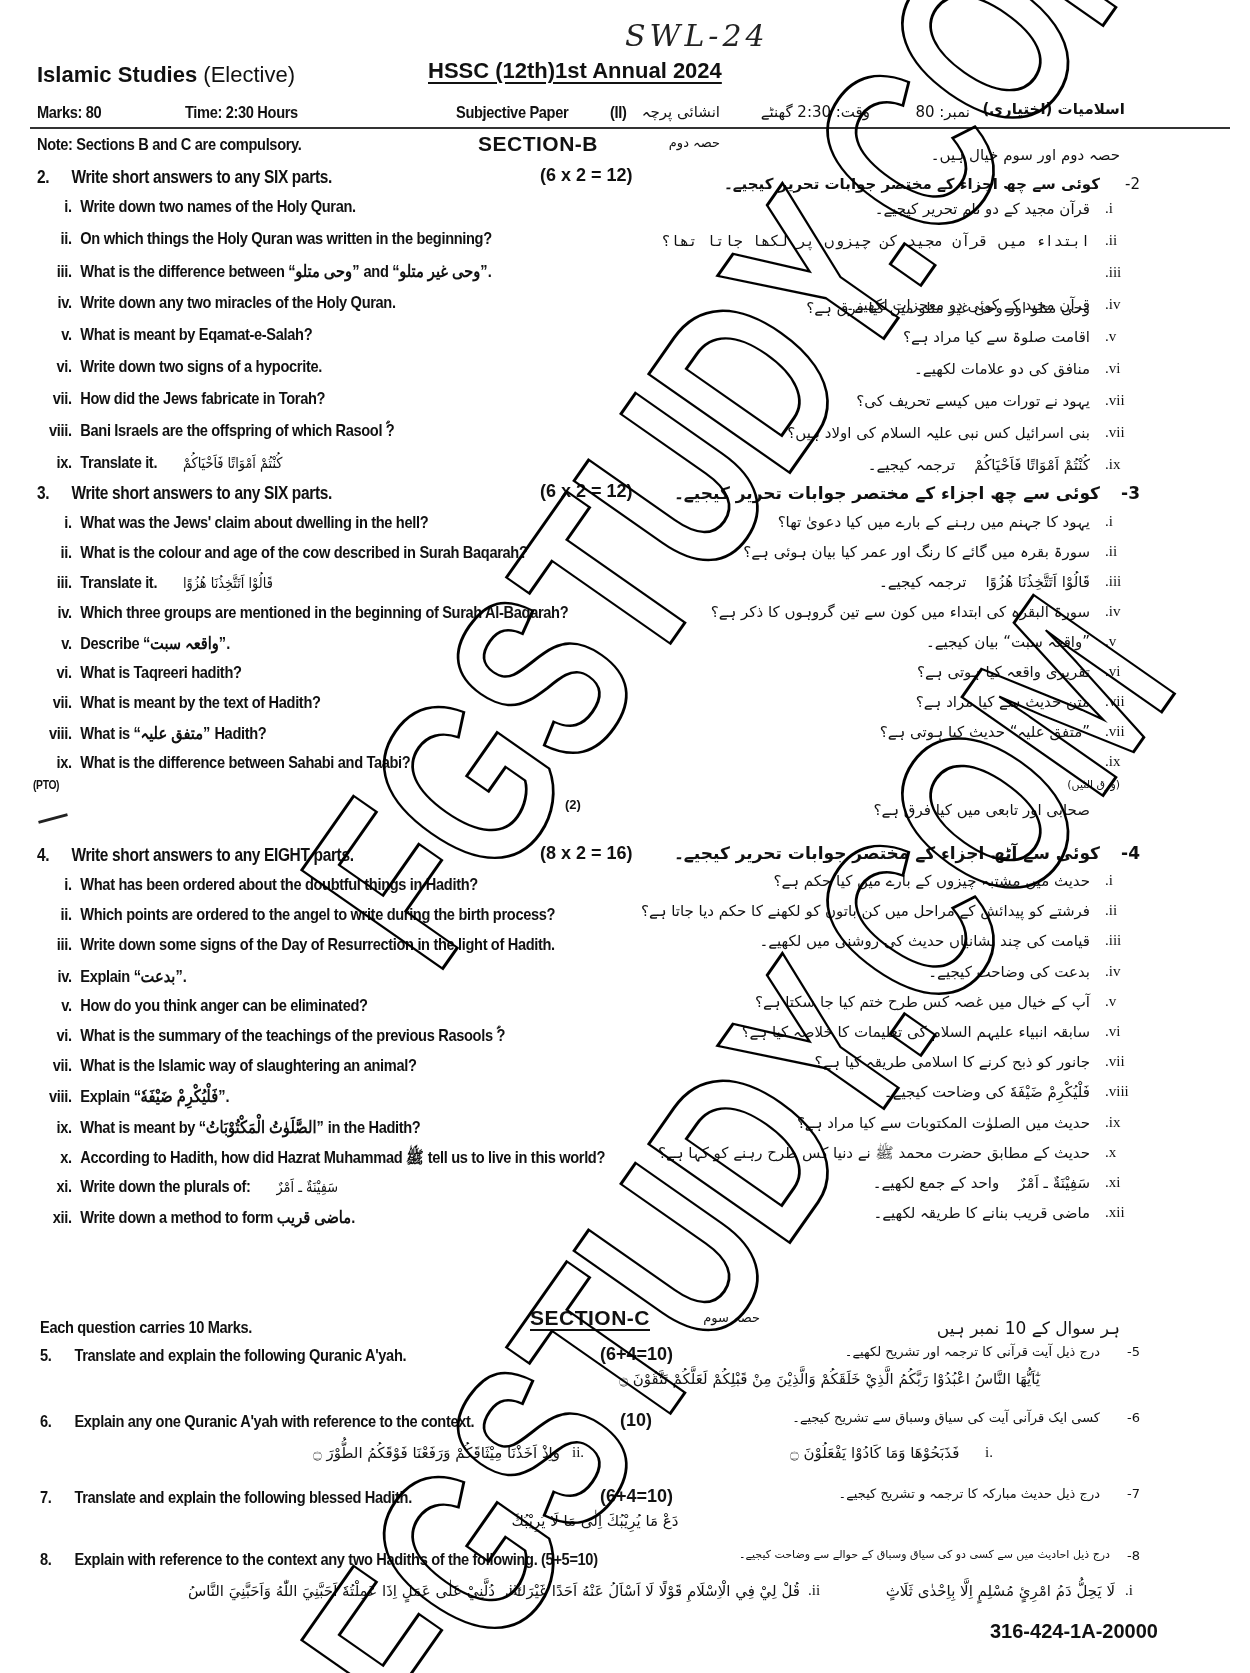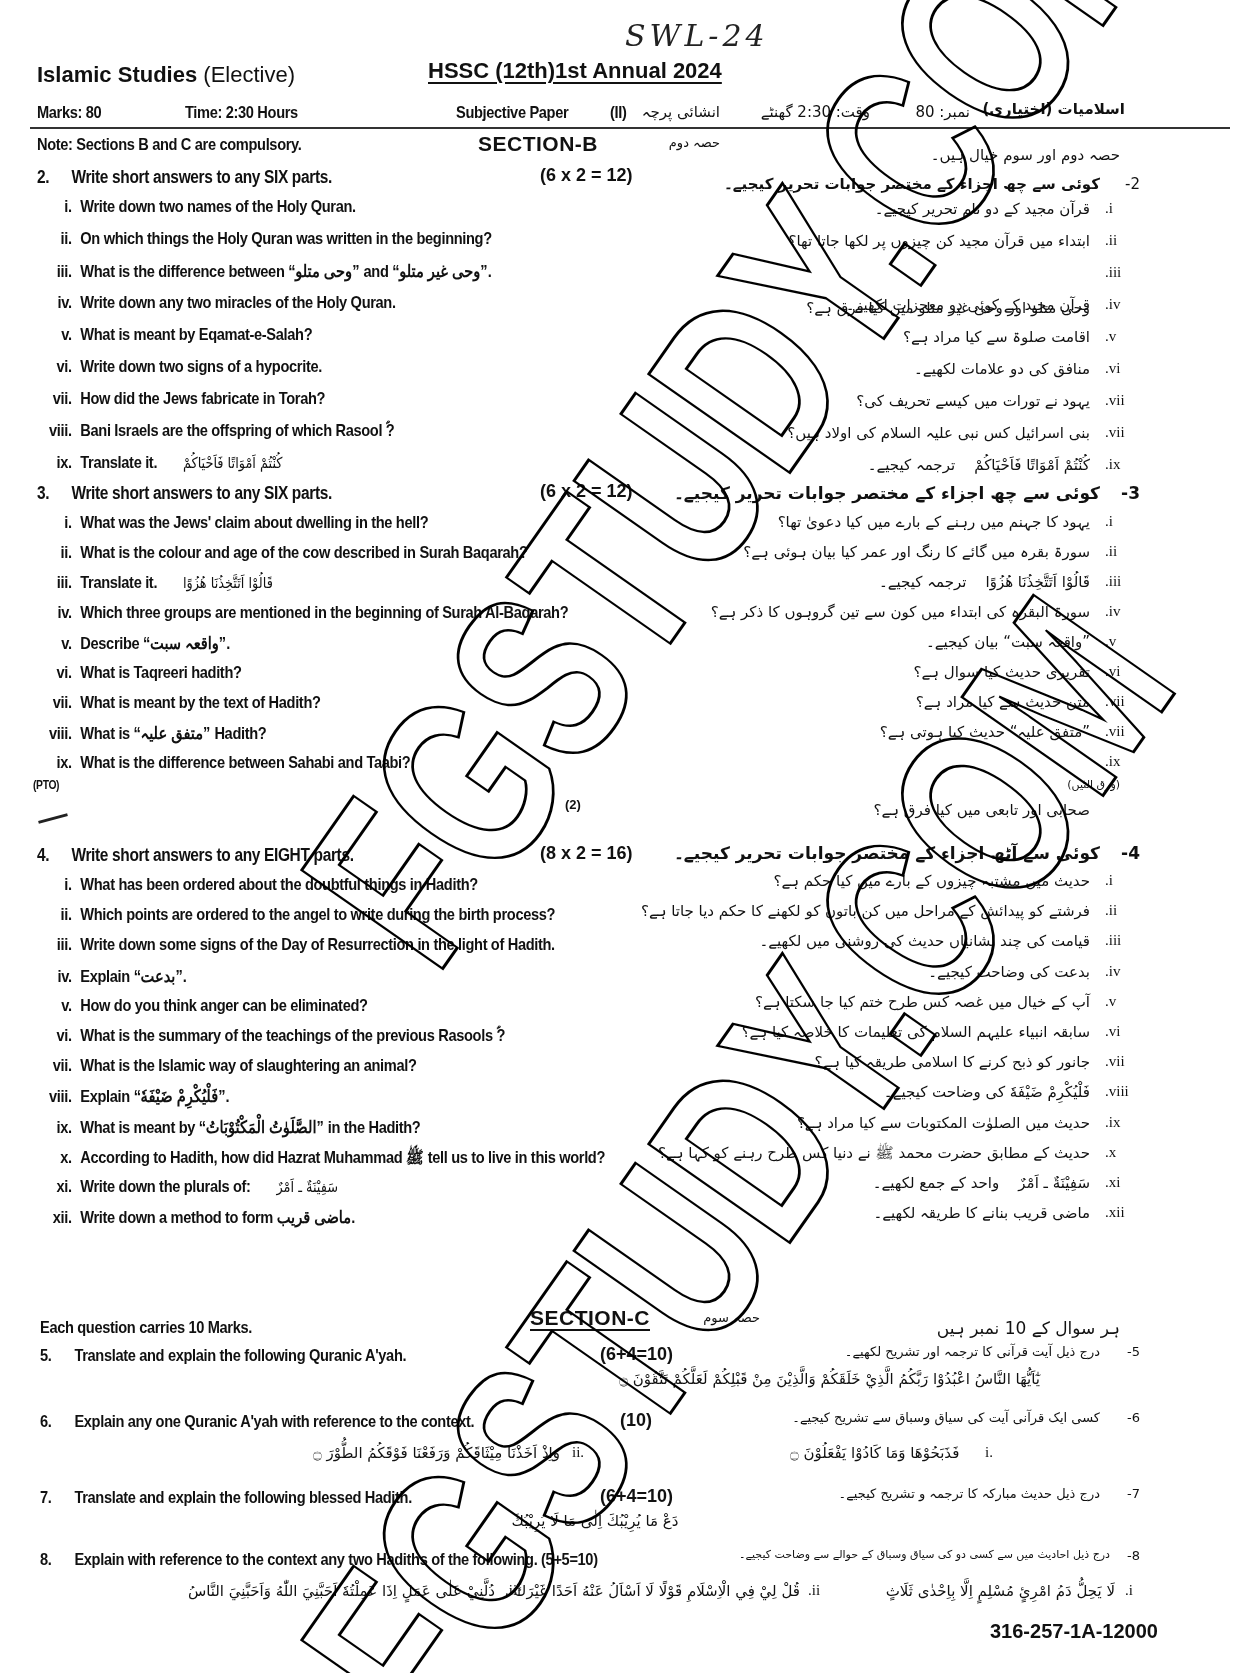--- a/index.html
+++ b/index.html
@@ -53,21 +53,21 @@
 </div>
 <div class="abs marks" style="left:540px; top:165px;">(6 x 2 = 12)</div>
 <div class="abs ur" style="left:820px; top:175px; width:280px; font-weight:bold;">کوئی سے چھ اجزاء کے مختصر جوابات تحریر کیجیے۔</div>
 <div class="abs ur" style="left:1110px; top:175px; width:30px;">-2</div>
 
 <div id="q2-parts">
     <div class="abs en" style="left: 27px; top: 197px;"><span class="rnum">i.</span><span>Write down two names of the Holy Quran.</span></div>
     <div class="abs ur" style="left: 700px; width: 390px; top: 200px;"><span>قرآن مجید کے دو نام تحریر کیجیے۔</span></div>
     <div class="abs" style="left: 1105px; top: 200px; font-family: &quot;Liberation Serif&quot;, serif; font-size: 15px;">.i</div>
     <div class="abs en" style="left: 27px; top: 229px;"><span class="rnum">ii.</span><span>On which things the Holy Quran was written in the beginning?</span></div>
-    <div class="abs ur" style="left: 700px; width: 390px; top: 232px;"><span>ابتداء میں قرآن مجید کن چیزوں پر لکھا جاتا تھا؟</span></div>
+    <div class="abs ur" style="left: 700px; width: 390px; top: 232px; font-family: Liberation Mono, monospace;"><span>ابتداء میں قرآن مجید کن چیزوں پر لکھا جاتا تھا؟</span></div>
     <div class="abs" style="left: 1105px; top: 232px; font-family: &quot;Liberation Serif&quot;, serif; font-size: 15px;">.ii</div>
     <div class="abs en" style="left: 27px; top: 261px;"><span class="rnum">iii.</span><span>What is the difference between “وحی متلو” and “وحی غیر متلو”.</span></div>
     <div class="abs ur" style="left: 700px; width: 390px; top: 264px; margin-top: 35px;"><span>وحی متلو اور وحی غیر متلو میں کیا فرق ہے؟</span></div>
     <div class="abs" style="left: 1105px; top: 264px; font-family: &quot;Liberation Serif&quot;, serif; font-size: 15px;">.iii</div>
     <div class="abs en" style="left: 27px; top: 293px;"><span class="rnum">iv.</span><span>Write down any two miracles of the Holy Quran.</span></div>
     <div class="abs ur" style="left: 700px; width: 390px; top: 296px;"><span>قرآن مجید کے کوئی دو معجزات لکھیے۔</span></div>
     <div class="abs" style="left: 1105px; top: 296px; font-family: &quot;Liberation Serif&quot;, serif; font-size: 15px;">.iv</div>
     <div class="abs en" style="left: 27px; top: 325px;"><span class="rnum">v.</span><span>What is meant by Eqamat-e-Salah?</span></div>
     <div class="abs ur" style="left: 700px; width: 390px; top: 328px;"><span>اقامت صلوۃ سے کیا مراد ہے؟</span></div>
     <div class="abs" style="left: 1105px; top: 328px; font-family: &quot;Liberation Serif&quot;, serif; font-size: 15px;">.v</div>
@@ -102,21 +102,21 @@
     <div class="abs en" style="left: 27px; top: 573px;"><span class="rnum">iii.</span><span>Translate it.</span><span class="arabic" style="margin-left:30px;font-weight:normal;">قَالُوْا اَتَتَّخِذُنَا هُزُوًا</span></div>
     <div class="abs ur" style="left: 700px; width: 390px; top: 573px;"><span class="arabic">قَالُوْا اَتَتَّخِذُنَا هُزُوًا</span>&nbsp;&nbsp;&nbsp;&nbsp;<span>ترجمہ کیجیے۔</span></div>
     <div class="abs" style="left: 1105px; top: 573px; font-family: &quot;Liberation Serif&quot;, serif; font-size: 15px;">.iii</div>
     <div class="abs en" style="left: 27px; top: 603px;"><span class="rnum">iv.</span><span>Which three groups are mentioned in the beginning of Surah Al-Baqarah?</span></div>
     <div class="abs ur" style="left: 700px; width: 390px; top: 603px;"><span>سورۃ البقرہ کی ابتداء میں کون سے تین گروہوں کا ذکر ہے؟</span></div>
     <div class="abs" style="left: 1105px; top: 603px; font-family: &quot;Liberation Serif&quot;, serif; font-size: 15px;">.iv</div>
     <div class="abs en" style="left: 27px; top: 633px;"><span class="rnum">v.</span><span>Describe “واقعہ سبت”.</span></div>
     <div class="abs ur" style="left: 700px; width: 390px; top: 633px;"><span>”واقعہ سبت“ بیان کیجیے۔</span></div>
     <div class="abs" style="left: 1105px; top: 633px; font-family: &quot;Liberation Serif&quot;, serif; font-size: 15px;">.v</div>
     <div class="abs en" style="left: 27px; top: 663px;"><span class="rnum">vi.</span><span>What is Taqreeri hadith?</span></div>
-    <div class="abs ur" style="left: 700px; width: 390px; top: 663px;"><span>تقریری حدیث کیا سوال ہے؟</span></div>
+    <div class="abs ur" style="left: 700px; width: 390px; top: 663px;"><span>تقریری واقعہ کیا ہوتی ہے؟</span></div>
     <div class="abs" style="left: 1105px; top: 663px; font-family: &quot;Liberation Serif&quot;, serif; font-size: 15px;">.vi</div>
     <div class="abs en" style="left: 27px; top: 693px;"><span class="rnum">vii.</span><span>What is meant by the text of Hadith?</span></div>
     <div class="abs ur" style="left: 700px; width: 390px; top: 693px;"><span>متن حدیث سے کیا مراد ہے؟</span></div>
     <div class="abs" style="left: 1105px; top: 693px; font-family: &quot;Liberation Serif&quot;, serif; font-size: 15px;">.vii</div>
     <div class="abs en" style="left: 27px; top: 723px;"><span class="rnum">viii.</span><span>What is “متفق علیہ” Hadith?</span></div>
     <div class="abs ur" style="left: 700px; width: 390px; top: 723px;"><span>”متفق علیہ“ حدیث کیا ہوتی ہے؟</span></div>
     <div class="abs" style="left: 1105px; top: 723px; font-family: &quot;Liberation Serif&quot;, serif; font-size: 15px;">.vii</div>
     <div class="abs en" style="left: 27px; top: 753px;"><span class="rnum">ix.</span><span>What is the difference between Sahabi and Taabi?</span></div>
     <div class="abs ur" style="left: 700px; width: 390px; top: 753px; margin-top: 48px;"><span>صحابی اور تابعی میں کیا فرق ہے؟</span></div>
     <div class="abs" style="left: 1105px; top: 753px; font-family: &quot;Liberation Serif&quot;, serif; font-size: 15px;">.ix</div>
@@ -217,20 +217,20 @@
 <div class="abs ur" style="left:730px; top:1548px; width:380px; font-size:11px;">درج ذیل احادیث میں سے کسی دو کی سیاق وسباق کے حوالے سے وضاحت کیجیے۔</div>
 <div class="abs ur" style="left:1110px; top:1548px; width:30px; font-size:13px;">-8</div>
 
 <div class="abs" style="left:1125px; top:1582px; font-family:'Liberation Serif',serif; font-size:15px;">.i</div>
 <div class="abs arabic" style="left:845px; top:1582px; width:270px; text-align:right;">لَا يَحِلُّ دَمُ امْرِئٍ مُسْلِمٍ اِلَّا بِاِحْدٰى ثَلَاثٍ</div>
 <div class="abs" style="left:808px; top:1582px; font-family:'Liberation Serif',serif; font-size:15px;">.ii</div>
 <div class="abs arabic" style="left:540px; top:1582px; width:260px; text-align:right;">قُلْ لِيْ فِي الْاِسْلَامِ قَوْلًا لَا اَسْاَلُ عَنْهُ اَحَدًا غَيْرَكَ</div>
 <div class="abs" style="left:505px; top:1582px; font-family:'Liberation Serif',serif; font-size:15px;">.iii</div>
 <div class="abs arabic" style="left:225px; top:1582px; width:270px; text-align:right;">دُلَّنِيْ عَلٰى عَمَلٍ اِذَا عَمِلْتُهٗ اَحَبَّنِيَ اللّٰهُ وَاَحَبَّنِيَ النَّاسُ</div>
 
-<div class="abs code" style="left:990px; top:1620px;">316-257-1A-12000</div>
+<div class="abs code" style="left:990px; top:1620px;">316-424-1A-20000</div>
 
 <svg class="wm" width="1250" height="1673">
   <g fill="none" stroke="#000" stroke-width="3" font-family="Liberation Sans, sans-serif" font-weight="bold">
     <text x="20" y="820" font-size="250" transform="rotate(-55 380 500)" textLength="1300" lengthAdjust="spacingAndGlyphs">FGSTUDY.COM</text>
     <text x="20" y="1590" font-size="250" transform="rotate(-55 380 1270)" textLength="1300" lengthAdjust="spacingAndGlyphs">FGSTUDY.COM</text>
   </g>
 </svg>
 
 </body></html>

